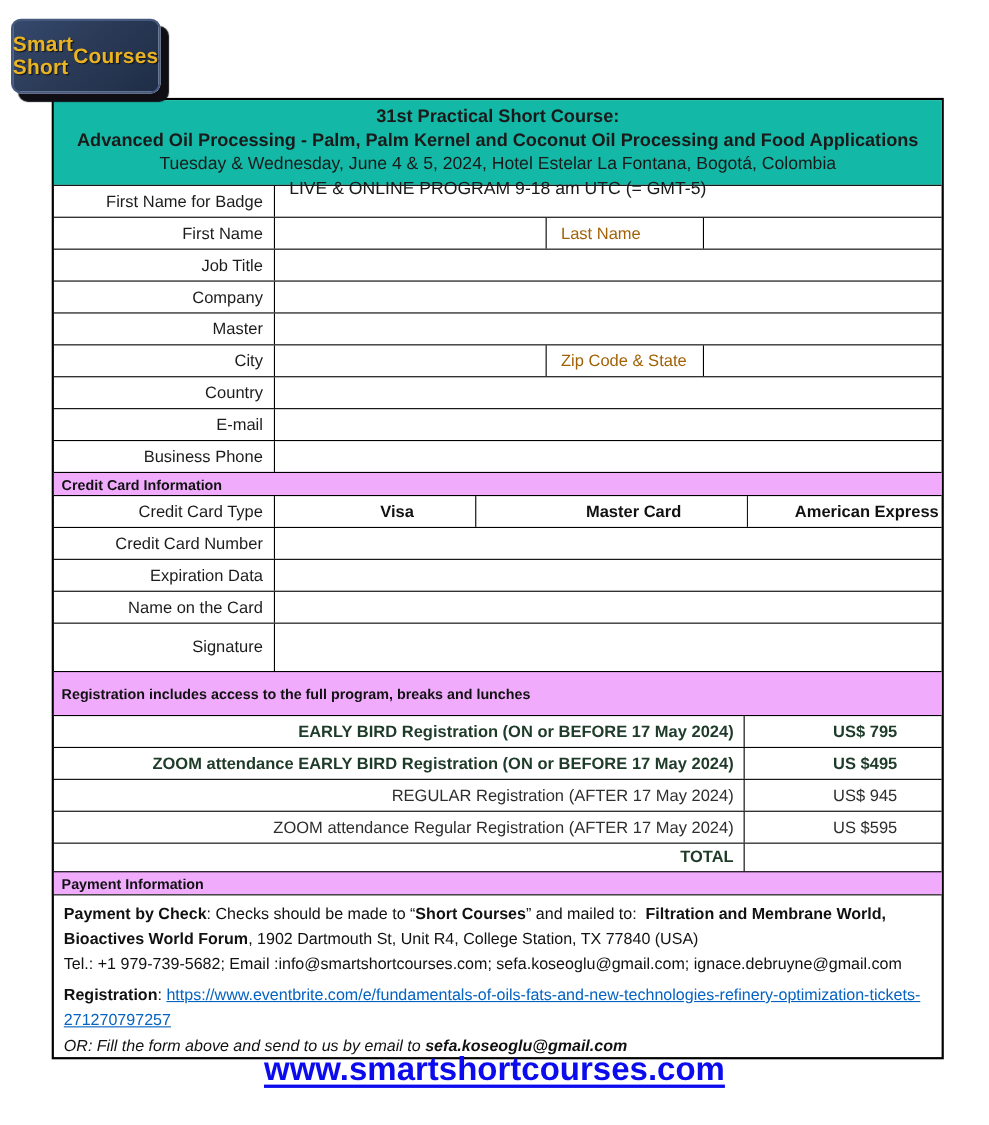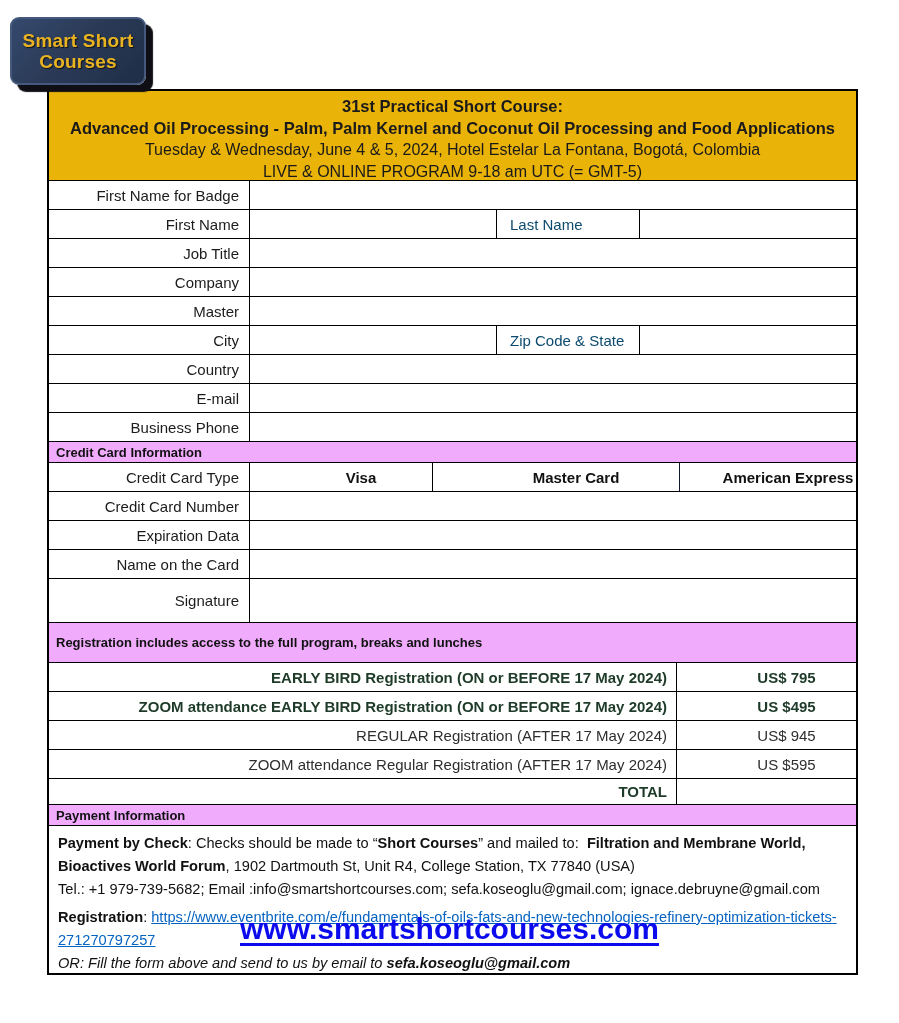--- a/index.html
+++ b/index.html
@@ -14,57 +14,57 @@
   .page { position: relative; width: 899px; height: 1023px; }
 
   
   .logo {
     position: absolute; left: 10px; top: 17px;
     width: 136px; height: 68px;
     background: linear-gradient(135deg, #35496e 0%, #2b3b57 45%, #1f2d47 100%);
     border: 2px solid #44597d;
     border-radius: 9px;
     box-shadow: 7px 7px 1px #0e0e14;
-    display: flex; flex-direction: column; align-items: center; justify-content: center;
+    display: flex; flex-direction: row; align-items: center; justify-content: flex-end;
     z-index: 10;
   }
   .logo-line {
     color: #e9b322; font-weight: bold; font-size: 19px; line-height: 21px;
     text-shadow: 1px 1px 1px #10131a;
     letter-spacing: 0.2px;
   }
 
   
   .doc-table {
     position: absolute; left: 47px; top: 89px; width: 811px;
     border: 2px solid #000;
     background: #fff;
   }
   .t-header {
-    height: 89px; background: #eab308;
+    height: 77px; background: #14b8a6;
     text-align: center; padding-top: 4px;
   }
   .t-header div { line-height: 22px; font-size: 16px; }
   .t-header .hb { font-weight: bold; font-size: 16.5px; }
 
   .row { display: flex; border-top: 1px solid #000; height: 29px; align-items: stretch; }
   .row.sig { height: 44px; }
   .row.total-row { height: 26px; }
 
   .cell { display: flex; align-items: center; font-size: 15px; padding-left: 40px; }
   .c-label {
     width: 201px; border-right: 1px solid #000;
     justify-content: flex-end; text-align: right; padding-right: 10px;
     color: #1c1c1c;
   }
   .c-input { flex: 1; }
   .c-mid-input { width: 247px; border-right: 1px solid #000; }
   .c-label2 {
     width: 143px; border-right: 1px solid #000;
-    padding-left: 13px; color: #0c4a6e;
+    padding-left: 13px; color: #a16207;
   }
   .gray-bar {
     border-top: 1px solid #000; height: 21px; background: #f0abfc;
     display: flex; align-items: center; padding-left: 7px;
     font-size: 13px; font-weight: bold; color: #111;
   }
   .gray-bar.reg { height: 40px; }
 
   .cc-opt { font-weight: bold; justify-content: center; color: #111; }
   .cc-visa { width: 183px; border-right: 1px solid #000; }
@@ -82,21 +82,21 @@
     padding: 6px 9px 0 9px; font-size: 14.6px; line-height: 23px; color: #111;
   }
   .pay-block p { margin: 0; overflow-wrap: break-word; }
   .pay-block .gap-above { margin-top: 5px; }
   .b { font-weight: bold; }
   .it { font-style: italic; }
   a.doc-link { color: #0563c1; text-decoration: underline; cursor: pointer; }
 
   
   .footer {
-    position: absolute; left: 0; top: 912px; width: 899px;
+    position: absolute; left: 0; top: 956px; width: 899px;
     text-align: center;
   }
   .footer a {
     font-size: 30px; font-weight: bold; color: #0b0bee;
     text-decoration: underline; text-decoration-thickness: 3px; text-underline-offset: 4px;
     cursor: pointer;
   }
 </style>
 </head>
 <body>

